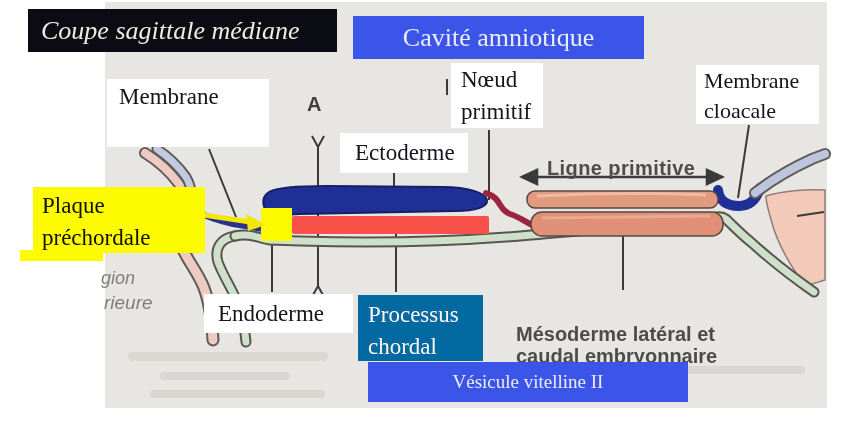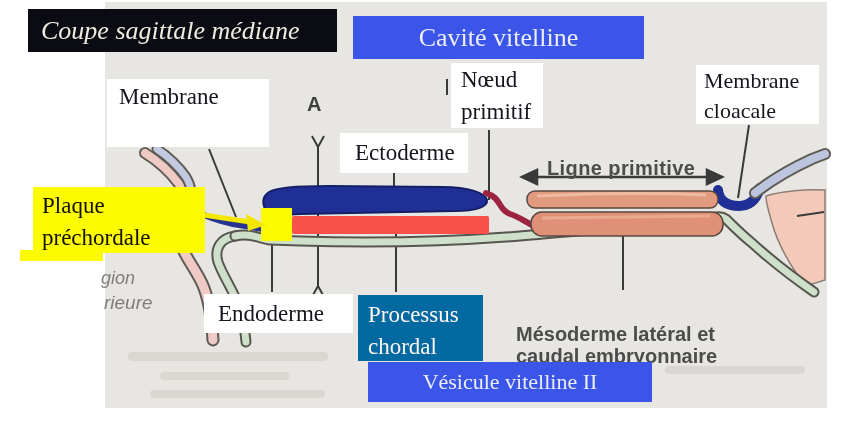--- a/index.html
+++ b/index.html
@@ -103,21 +103,21 @@
   <div class="scan-text" style="left:516px;top:292px;font-size:20px;line-height:21.5px;margin-top:32px;">
     <div>Mésoderme latéral et</div>
     <div>caudal embryonnaire</div>
   </div>
   <div class="scan-text scan-italic" style="left:101px;top:268px;font-size:18px;">gion</div>
   <div class="scan-text scan-italic" style="left:104px;top:292px;font-size:19px;">rieure</div>
   <div class="scan-text" style="left:307px;top:93px;font-size:20px;color:#3f3f3f;">A</div>
 
   <div class="label black-box" style="left:28px;top:9px;width:309px;height:43px;font-size:26px;line-height:43px;padding-left:13px;font-style:italic;">Coupe sagittale médiane</div>
 
-  <div class="label blue-box" style="left:353px;top:16px;width:291px;height:43px;font-size:26px;line-height:43px;">Cavité vitelline</div>
+  <div class="label blue-box" style="left:353px;top:16px;width:291px;height:43px;font-size:26px;line-height:43px;">Cavité amniotique</div>
 
   <div class="label white-box two-line" style="left:107px;top:79px;width:162px;height:68px;font-size:23px;padding:2px 0 0 12px;">
     <div>Membrane</div>
   </div>
 
   <div class="label white-box two-line" style="left:451px;top:63px;width:92px;height:65px;font-size:23px;padding:1px 0 0 10px;">
     <div>Nœud</div>
     <div>primitif</div>
   </div>
 
@@ -133,15 +133,15 @@
     <div>préchordale</div>
   </div>
 
   <div class="label white-box" style="left:204px;top:294px;width:149px;height:39px;font-size:23px;line-height:39px;padding-left:14px;">Endoderme</div>
 
   <div class="label red-box two-line" style="left:358px;top:295px;width:125px;height:66px;font-size:23px;padding:4px 0 0 10px;">
     <div>Processus</div>
     <div>chordal</div>
   </div>
 
-  <div class="label blue-box" style="left:368px;top:362px;width:284px;height:40px;font-size:22px;line-height:40px;">Vésicule vitelline II</div>
+  <div class="label blue-box" style="left:368px;top:362px;width:320px;height:40px;font-size:19px;line-height:40px;">Vésicule vitelline II</div>
 
 </div>
 
 </body></html>

